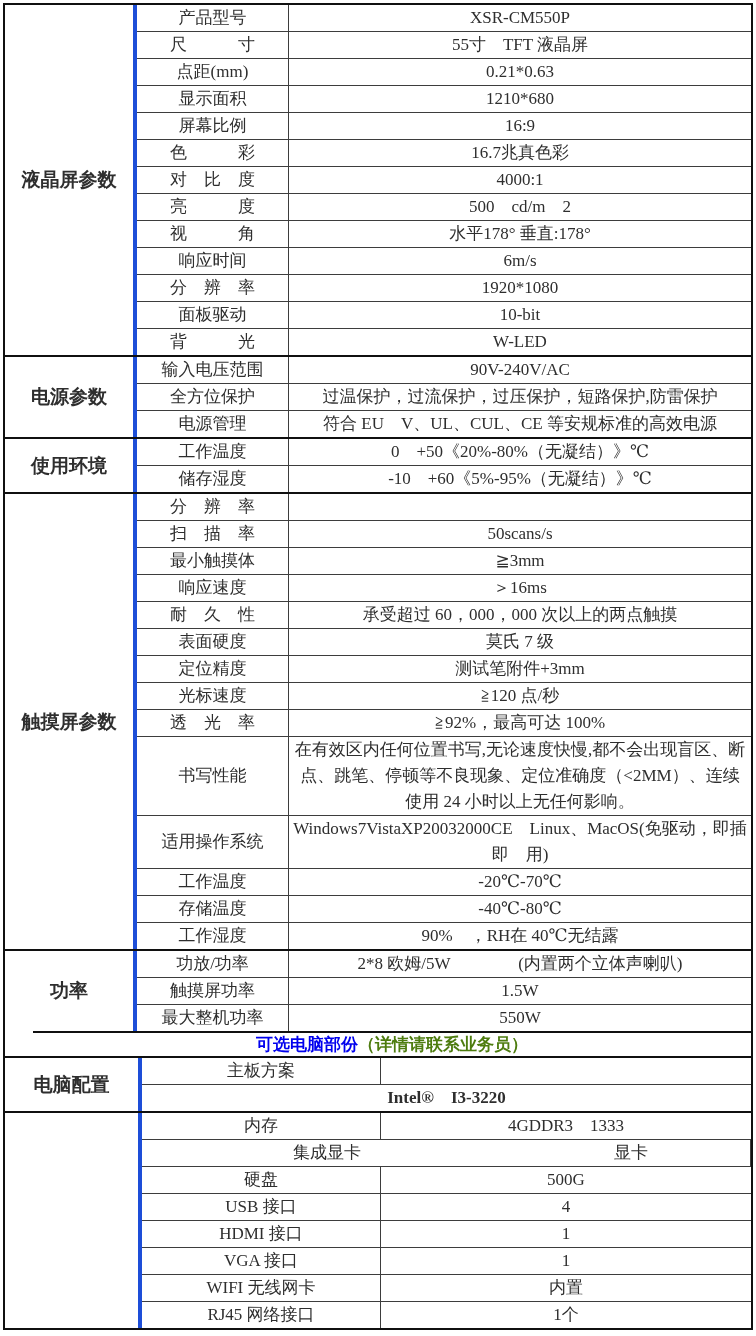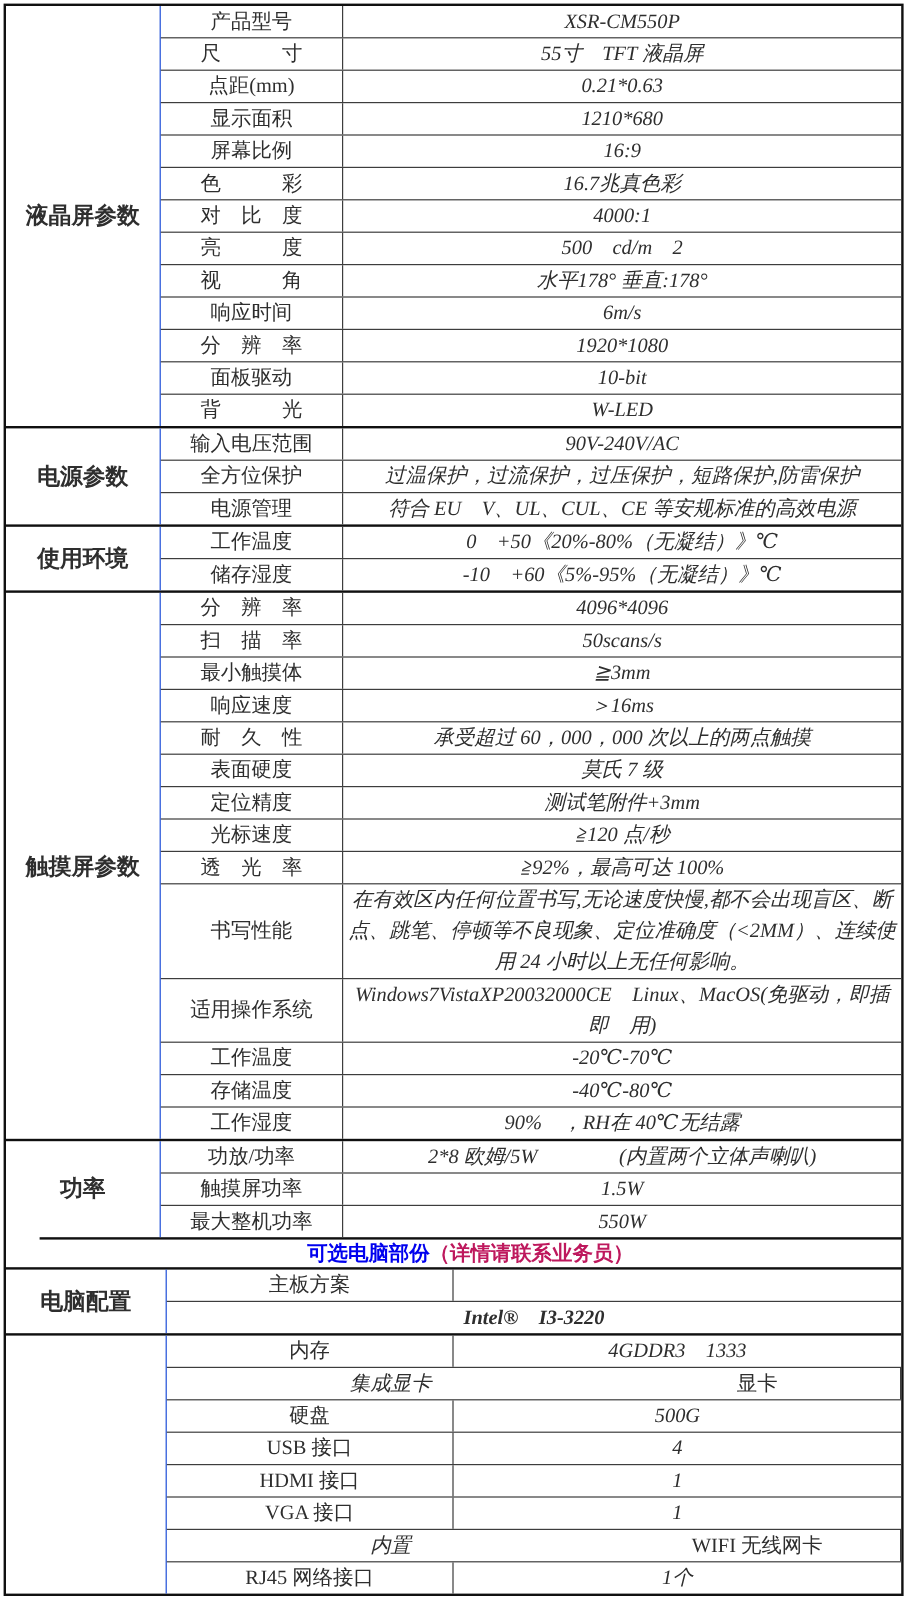--- a/index.html
+++ b/index.html
@@ -25,21 +25,21 @@
     border-top: 2px solid #101010;
   }
   .section:first-child { border-top: none; }
   .cat {
     flex: 0 0 128px;
     display: flex;
     align-items: center;
     justify-content: center;
     font-weight: bold;
     font-size: 19px;
-    border-right: 1px solid #1d4ed8;
+    border-right: 4px solid #1d4ed8;
     text-align: center;
   }
   .section.wide .cat { flex: 0 0 133px; font-family: Liberation Serif, serif; }
   .rows {
     flex: 1;
     display: flex;
     flex-direction: column;
     min-width: 0;
   }
   .row {
@@ -58,21 +58,21 @@
     font-size: 17px;
     line-height: 26px;
     padding: 0 3px;
     box-sizing: border-box;
   }
   .label {
     flex: 0 0 152px;
     border-right: 1px solid #3d3d3d;
   }
   .section.wide .label { flex: 0 0 239px; font-family: Liberation Serif, serif; }
-  .value { flex: 1; min-width: 0; font-style: italic; }
+  .value { flex: 1; min-width: 0; }
   .value.bold { font-weight: bold; }
   .banner {
     border-top: 2px solid #101010;
     min-height: 21px;
     display: flex;
     align-items: center;
     justify-content: center;
     font-size: 17px;
     font-weight: bold;
     margin-left: 28px;
@@ -169,21 +169,20 @@
           <div class="cell label">储存湿度</div>
           <div class="cell value">-10　+60《5%-95%（无凝结）》℃</div>
         </div>
       </div>
     </div>
     <div class="section">
       <div class="cat">触摸屏参数</div>
       <div class="rows">
         <div class="row">
           <div class="cell label">分　辨　率</div>
-          <div class="cell value">4096*4096</div>
         </div>
         <div class="row">
           <div class="cell label">扫　描　率</div>
           <div class="cell value">50scans/s</div>
         </div>
         <div class="row">
           <div class="cell label">最小触摸体</div>
           <div class="cell value">≧3mm</div>
         </div>
         <div class="row">
@@ -244,21 +243,21 @@
           <div class="cell value">1.5W</div>
         </div>
         <div class="row">
           <div class="cell label">最大整机功率</div>
           <div class="cell value">550W</div>
         </div>
       </div>
     </div>
     <div class="banner">
       <span class="part1" style="color: rgb(0, 0, 238);">可选电脑部份</span>
-      <span class="part2" style="color: #be185d;">（详情请联系业务员）</span>
+      <span class="part2" style="color: #4d7c0f;">（详情请联系业务员）</span>
     </div>
     <div class="section wide">
       <div class="cat">电脑配置</div>
       <div class="rows">
         <div class="row">
           <div class="cell label">主板方案</div>
         </div>
         <div class="row">
           <div class="cell value bold">Intel®　I3-3220</div>
         </div>
@@ -285,22 +284,22 @@
         </div>
         <div class="row">
           <div class="cell label">HDMI 接口</div>
           <div class="cell value">1</div>
         </div>
         <div class="row">
           <div class="cell label">VGA 接口</div>
           <div class="cell value">1</div>
         </div>
         <div class="row">
+          <div class="cell label">WIFI 无线网卡</div>
           <div class="cell value">内置</div>
-          <div class="cell label">WIFI 无线网卡</div>
         </div>
         <div class="row">
           <div class="cell label">RJ45 网络接口</div>
           <div class="cell value">1个</div>
         </div>
       </div>
     </div>
   </div>
 
 </body></html>

